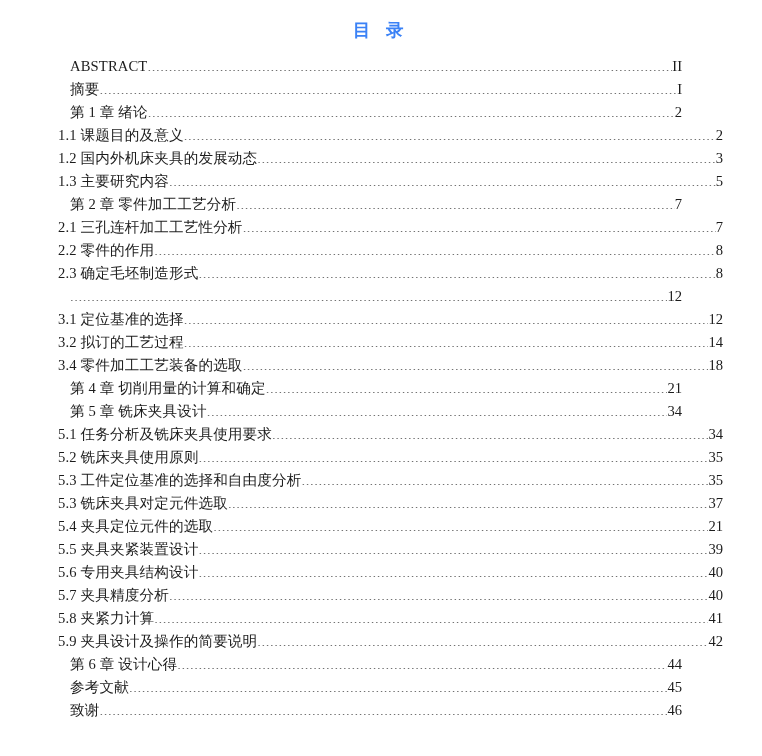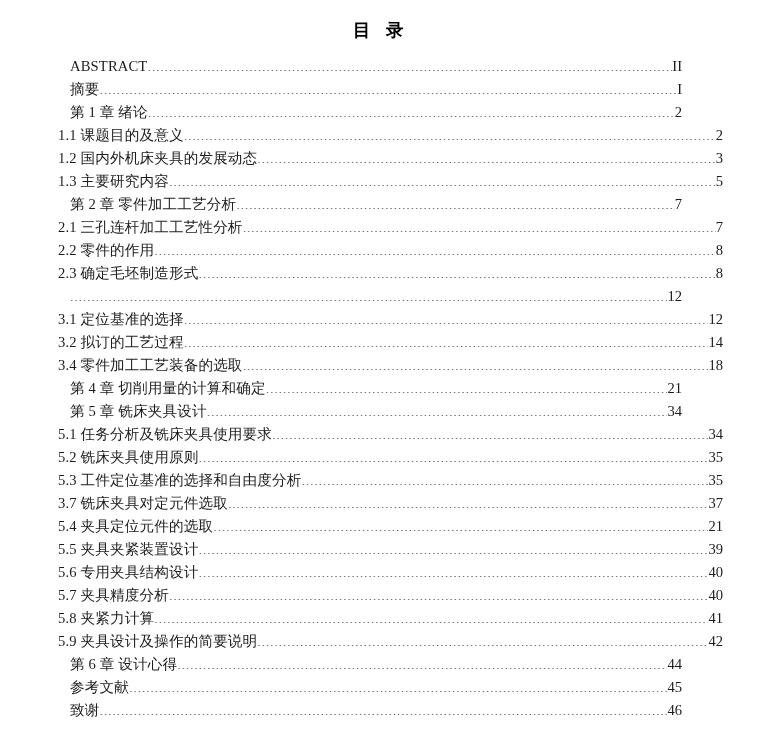--- a/index.html
+++ b/index.html
@@ -21,21 +21,21 @@
     background: #ffffff;
     box-sizing: border-box;
   }
   #toc-title {
     text-align: center;
     font-size: 17.5px;
     font-weight: bold;
     letter-spacing: 0.32em;
     padding-top: 18px;
     padding-bottom: 0px;
-    color: #000000;
+    color: #3b82f6;
     font-family: "Liberation Serif", "DejaVu Serif", serif;
   }
   #toc-list {
     margin: 0;
     padding: 0;
     list-style: none;
     margin-top: 13px;
   }
   .toc-entry {
     display: flex;
@@ -184,21 +184,21 @@
         <span class="toc-label">5.2 铣床夹具使用原则</span>
         <span class="toc-leader"></span>
         <span class="toc-page">35</span>
       </div>
       <div class="toc-entry level-sub">
         <span class="toc-label">5.3 工件定位基准的选择和自由度分析</span>
         <span class="toc-leader"></span>
         <span class="toc-page">35</span>
       </div>
       <div class="toc-entry level-sub">
-        <span class="toc-label">3.7 铣床夹具对定元件选取</span>
+        <span class="toc-label">5.3 铣床夹具对定元件选取</span>
         <span class="toc-leader"></span>
         <span class="toc-page">37</span>
       </div>
       <div class="toc-entry level-sub">
         <span class="toc-label">5.4 夹具定位元件的选取</span>
         <span class="toc-leader"></span>
         <span class="toc-page">21</span>
       </div>
       <div class="toc-entry level-sub">
         <span class="toc-label">5.5 夹具夹紧装置设计</span>

